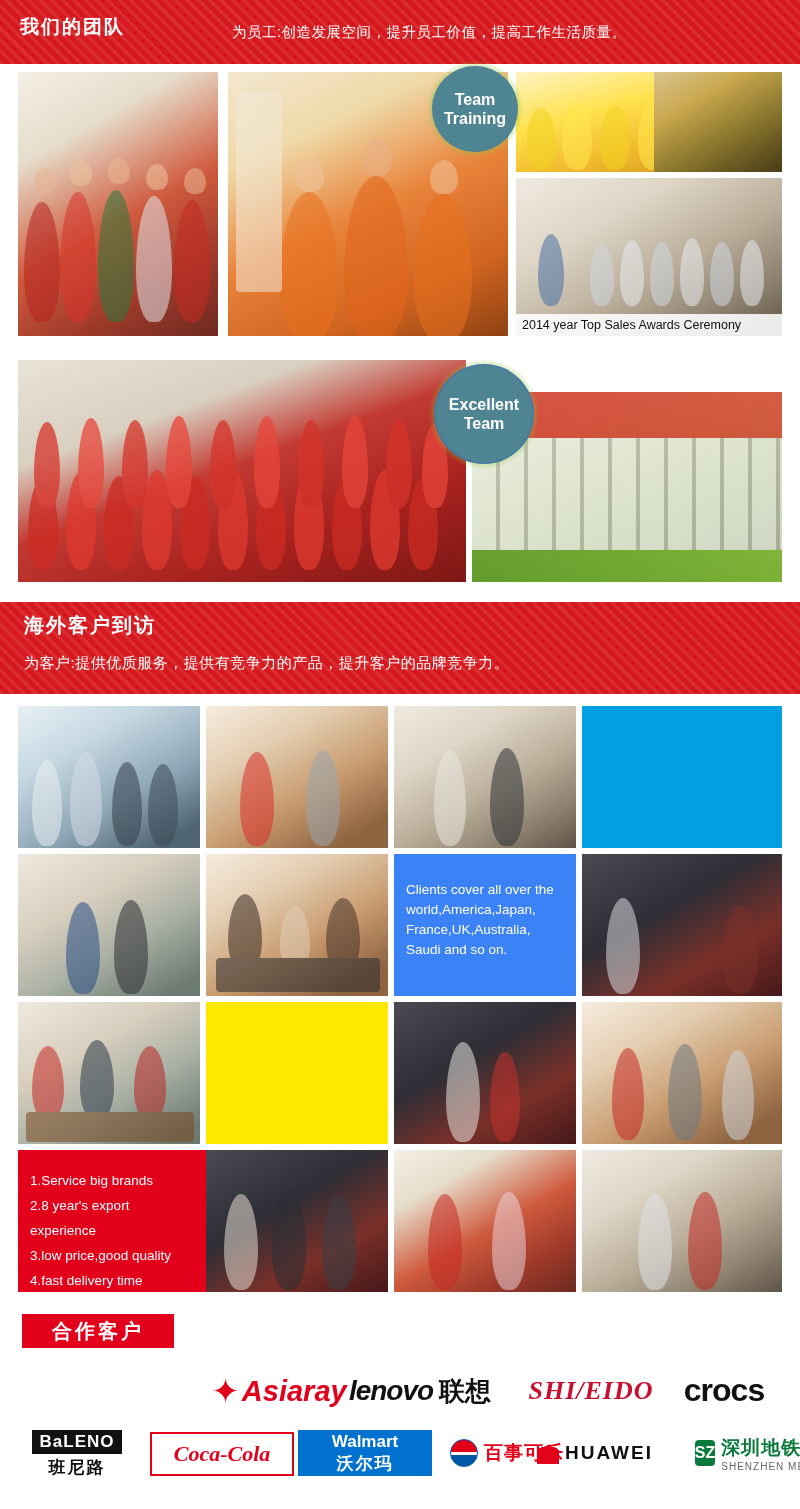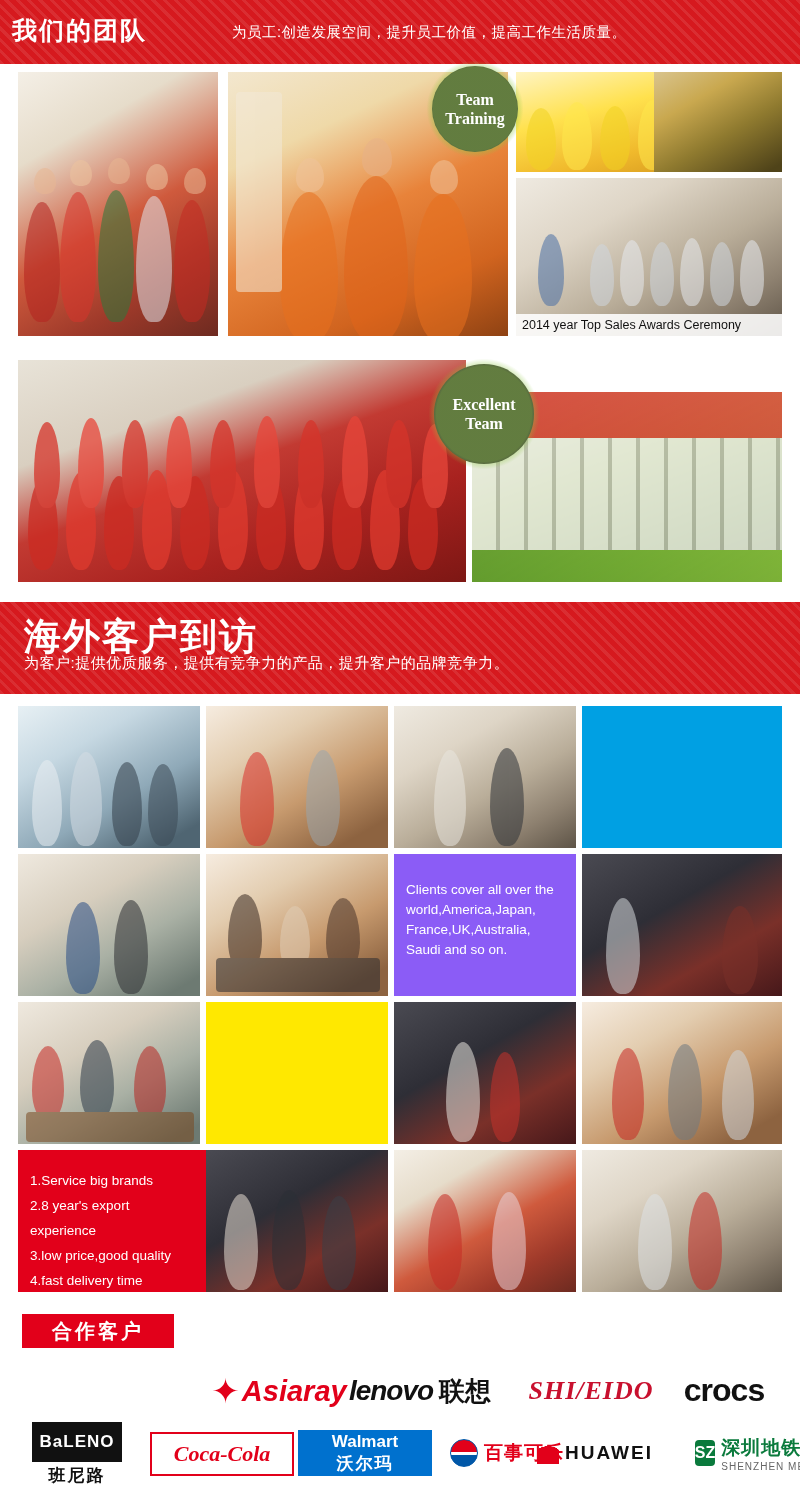--- a/index.html
+++ b/index.html
@@ -17,23 +17,23 @@
     position:absolute;left:0;width:800px;
     background:#d6191e;
     background-image:repeating-linear-gradient(45deg,rgba(255,255,255,.09) 0 3px,rgba(255,255,255,0) 3px 8px);
   }
   .band1{top:0;height:64px;}
   .band2{top:602px;height:92px;}
 
   .band-title{
     color:#ffffff;font-weight:bold;letter-spacing:2px;
   }
-  .band1 .band-title{position:absolute;left:12px;top:14px;font-size:25px;}
+  .band1 .band-title{position:absolute;left:20px;top:14px;font-size:19px;}
   .band1 .band-sub{position:absolute;left:232px;top:23px;color:#fff;font-size:14.5px;letter-spacing:.5px;}
-  .band2 .band-title{position:absolute;left:24px;top:10px;font-size:37px;}
+  .band2 .band-title{position:absolute;left:24px;top:10px;font-size:20px;}
   .band2 .band-sub{position:absolute;left:24px;top:52px;color:#fff;font-size:15px;letter-spacing:.5px;}
 
   
   .ph{position:absolute;overflow:hidden;background:#c9ccd1;}
 
   
   .p-red   {background:linear-gradient(160deg,#e8e3d8 0%,#d9cfc0 28%,#c23a32 48%,#a8221f 72%,#7d1714 100%);}
   .p-orange{background:linear-gradient(155deg,#f3e7cf 0%,#efd9a8 25%,#e8833a 52%,#d1641f 78%,#8e4213 100%);}
   .p-yellow{background:linear-gradient(165deg,#fff4c2 0%,#ffe14d 35%,#f0b92c 65%,#c98a19 100%);}
   .p-green {background:linear-gradient(160deg,#dfe9cd 0%,#9fbe5e 40%,#5f8a2c 75%,#3c5c18 100%);}
@@ -44,38 +44,37 @@
   .p-hall  {background:linear-gradient(150deg,#f4efe6 0%,#e6dcca 25%,#cf5a3d 55%,#9f3a2a 78%,#6d2a20 100%);}
   .p-room  {background:linear-gradient(150deg,#efe9df 0%,#d7cebe 35%,#a9b0a4 62%,#6d7a72 92%);}
   .p-crowd {background:linear-gradient(150deg,#d9c48e 0%,#c9a84f 30%,#8f7a2f 60%,#4f4319 95%);}
 
   
   .blobs{position:absolute;inset:0;opacity:.55;}
   .blobs i{position:absolute;border-radius:50% 50% 42% 42%/60% 60% 40% 40%;}
 
   
   .flat-cyan{background:#00a0e3;}
-  .flat-green{background:#8b5cf6;}
+  .flat-green{background:#3b82f6;}
   .flat-yellow{background:#ffe800;}
   .flat-red{background:#e2001a;}
 
   .blocktext{
     position:absolute;color:#fff;font-size:13.5px;line-height:20px;
     font-family:"Liberation Sans",sans-serif;
   }
   .listtext{position:absolute;color:#fff;font-size:13.5px;line-height:25px;}
 
   
   .badge{
     position:absolute;border-radius:50%;
-    background:#404040;color:#ffffff;font-weight:bold;
+    background:#1d4ed8;color:#ffffff;font-weight:bold;
     display:flex;align-items:center;justify-content:center;
     text-align:center;line-height:19px;font-size:16px;
     box-shadow:0 0 0 0 rgba(0,0,0,0);
-    font-family:Liberation Serif, serif;
   }
   .badge::before{
     content:"";position:absolute;inset:-6px;border-radius:50%;
     background:radial-gradient(circle,rgba(140,198,63,.45) 60%,rgba(140,198,63,0) 70%);
     z-index:-1;
   }
 
   
   .caption{
     position:absolute;left:0;bottom:0;width:100%;
@@ -95,21 +94,21 @@
 
   .wyeth{color:#c8102e;font-family:"Liberation Serif",serif;font-size:30px;font-weight:bold;font-style:italic;}
   .wyeth-cn{color:#c8102e;font-size:26px;font-weight:bold;margin-left:7px;}
   .asiaray{color:#e2001a;font-size:29px;font-weight:bold;font-style:italic;}
   .lenovo{color:#111;font-size:28px;font-weight:bold;font-style:italic;letter-spacing:-1px;}
   .lenovo-cn{color:#111;font-size:26px;font-weight:bold;margin-left:6px;}
   .shiseido{color:#c8102e;font-size:26px;font-weight:bold;font-family:"Liberation Serif",serif;font-style:italic;letter-spacing:1px;}
   .crocs{color:#111;font-size:32px;font-weight:bold;letter-spacing:-1px;}
 
   .box-logo{position:absolute;display:flex;flex-direction:column;align-items:center;justify-content:center;}
-  .baleno-top{background:#111;color:#fff;font-size:17px;font-weight:bold;letter-spacing:1px;padding:10px 8px;}
+  .baleno-top{background:#111;color:#fff;font-size:17px;font-weight:bold;letter-spacing:1px;padding:2px 8px;}
   .baleno-cn{color:#111;font-size:17px;font-weight:bold;letter-spacing:2px;margin-top:2px;}
   .coca{background:#fff;border:2px solid #e2001a;color:#e2001a;font-family:"Liberation Serif",serif;font-style:italic;font-size:22px;font-weight:bold;width:100%;height:100%;display:flex;align-items:center;justify-content:center;}
   .walmart{background:#0071ce;width:100%;height:100%;display:flex;flex-direction:column;align-items:center;justify-content:center;color:#fff;}
   .walmart-en{font-size:17px;font-weight:bold;}
   .walmart-cn{font-size:17px;font-weight:bold;letter-spacing:2px;}
   .pepsi{width:100%;height:100%;background:#fff;display:flex;align-items:center;justify-content:center;}
   .pepsi-cn{color:#e2001a;font-size:19px;font-weight:bold;letter-spacing:1px;}
   .huawei{color:#111;font-size:19px;font-weight:bold;letter-spacing:2px;}
   .metro-cn{color:#0a7a3c;font-size:19px;font-weight:bold;letter-spacing:1px;}
   .metro-en{color:#666;font-size:10px;letter-spacing:1px;}

